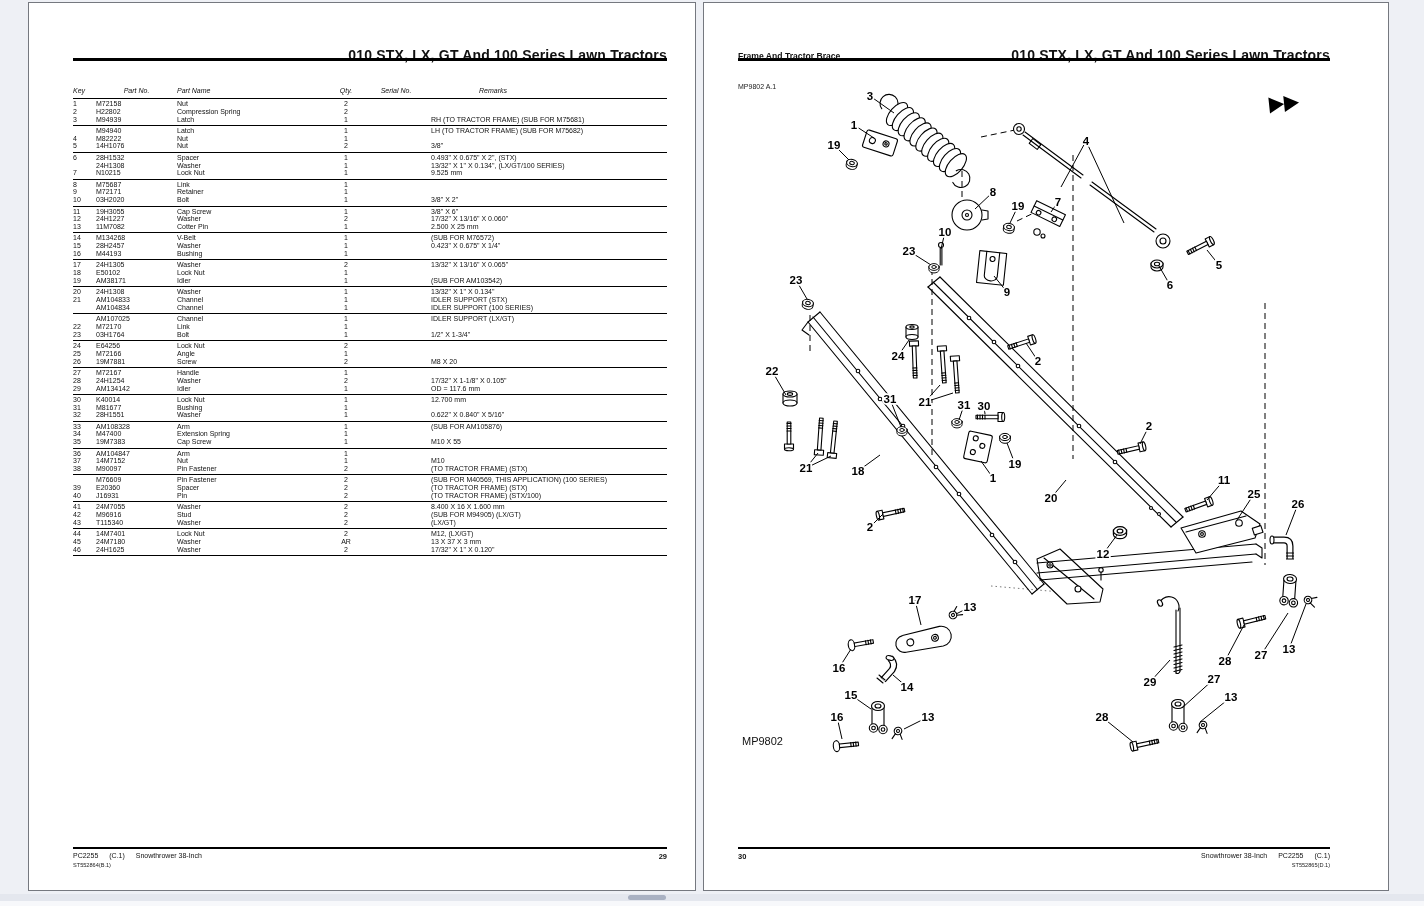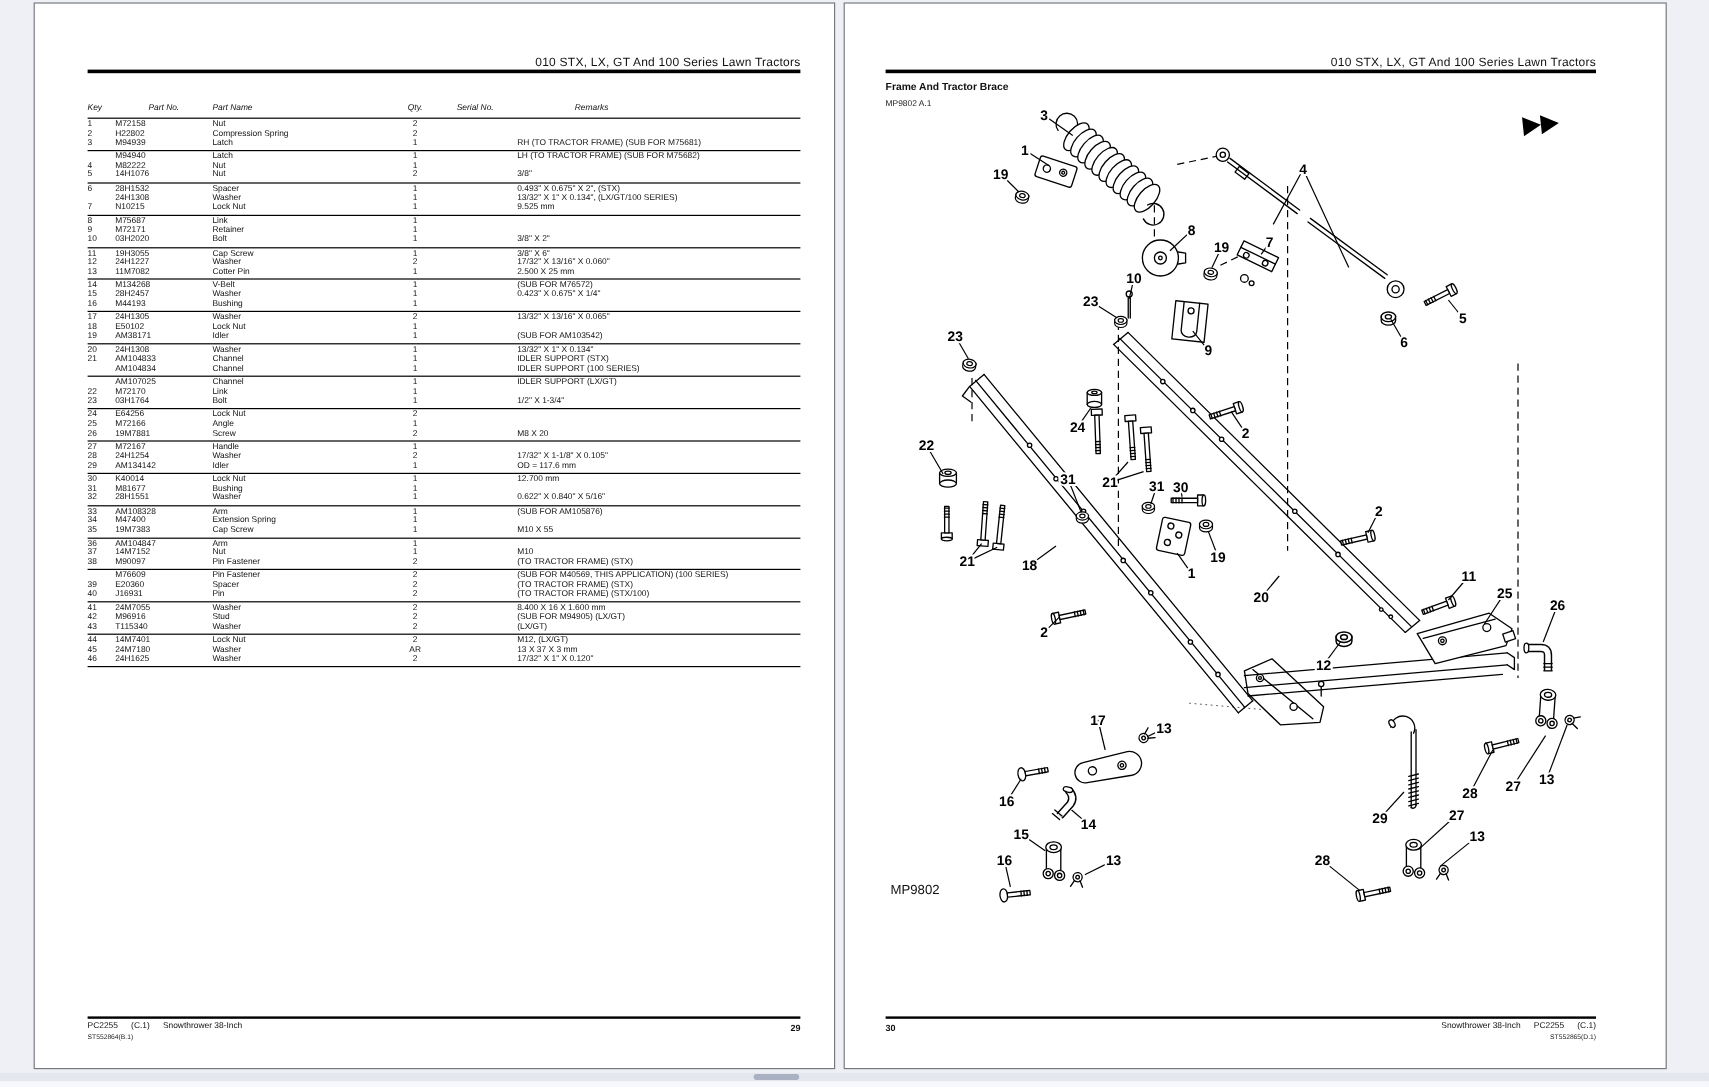--- a/index.html
+++ b/index.html
@@ -10,30 +10,30 @@
     -webkit-font-smoothing:antialiased;
   }
   .page{
     position:absolute;top:2px;height:889px;background:#ffffff;
     border:1px solid #75787f;box-sizing:border-box;
   }
   #page-left{left:28px;width:668px;}
   #page-right{left:703px;width:686px;}
 
   .pg-title{
-    position:absolute;top:44px;font-size:10px;font-weight:normal;color:#111;
+    position:absolute;top:44px;font-size:14px;font-weight:bold;color:#111;
     letter-spacing:.2px;white-space:nowrap;
   }
   #page-left .pg-title{right:28px;}
   #page-right .pg-title{right:58px;}
   .head-rule{position:absolute;top:55px;height:2.6px;background:#000;}
   #page-left .head-rule{left:44px;right:28px;}
   #page-right .head-rule{left:34px;right:58px;}
 
-  .section-title{position:absolute;left:34px;top:64px;font-size:8.6px;font-weight:bold;color:#111;}
+  .section-title{position:absolute;left:34px;top:48px;font-size:8.6px;font-weight:bold;color:#111;}
   .figure-code{position:absolute;left:34px;top:80px;font-size:7px;color:#222;}
 
   
   .tablewrap{position:absolute;left:44px;right:28px;top:84px;font-size:7px;color:#111;}
   .trow{display:flex;height:7.8px;line-height:7.8px;white-space:nowrap;}
   .thead{font-style:italic;border-bottom:1px solid #000;padding-bottom:2px;height:9px;}
   .tgroup{border-bottom:1px solid #000;padding:1px 0 1.5px 0;}
   .c-key{width:23px;flex:none;}
   .c-pno{width:81px;flex:none;}
   .c-pname{width:154px;flex:none;}

